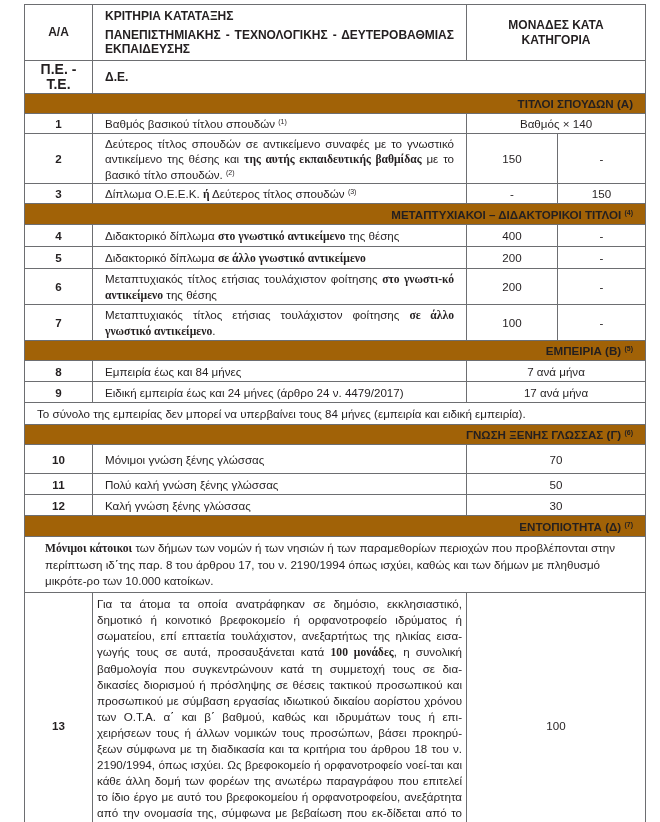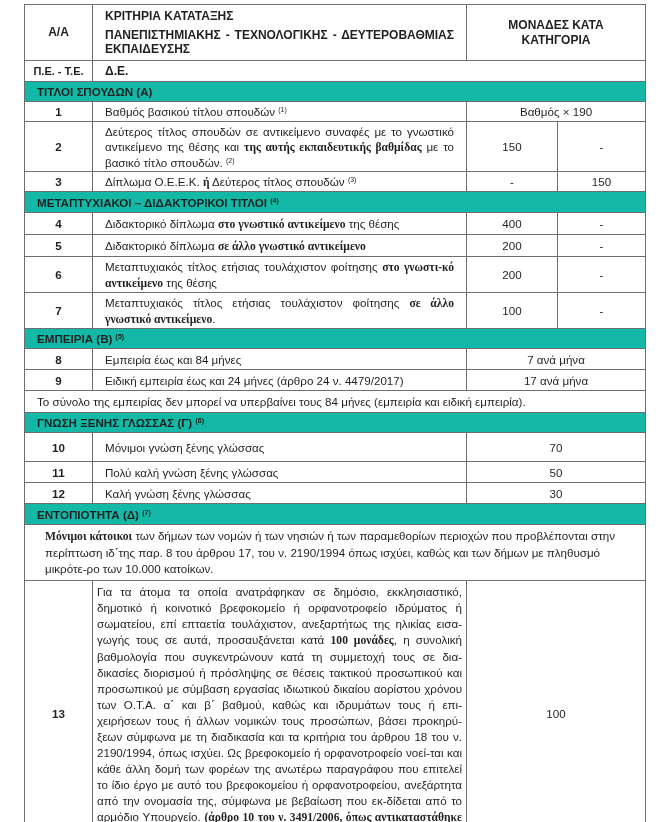--- a/index.html
+++ b/index.html
@@ -3,21 +3,21 @@
 <meta charset="utf-8">
 <style>
   html, body { margin: 0; padding: 0; background: #ffffff; }
   body { width: 660px; height: 822px; position: relative; overflow: hidden;
          font-family: "Liberation Sans", "DejaVu Sans", sans-serif; color: #231f20; }
   table { position: absolute; left: 24px; top: 4px; width: 621px; border-collapse: collapse;
           table-layout: fixed; font-size: 11.6px; }
   td { border: 1px solid #6d6e71; padding: 1px 12px; vertical-align: middle; line-height: 15px; }
   .num { text-align: center; font-weight: bold; }
   .c { text-align: center; }
-  .sec { font-weight: bold; background: #14b8a6; }
+  .sec { font-weight: bold; background: #a16207; text-align: right; }
   .just { text-align: justify; }
   sup { font-size: 7px; vertical-align: 4px; line-height: 0; }
   b { font-weight: bold; font-family: Liberation Serif, serif; }
   .hcell { font-weight: bold; font-size: 12px; }
 </style>
 </head>
 <body>
 
 <table>
   <colgroup>
@@ -31,32 +31,32 @@
       <tr style="height:56px">
     <td class="c hcell">Α/Α</td>
     <td class="hcell">
       <div style="margin-bottom:4px">ΚΡΙΤΗΡΙΑ ΚΑΤΑΤΑΞΗΣ</div>
       <div style="text-align:justify;text-align-last:left;line-height:14px">ΠΑΝΕΠΙΣΤΗΜΙΑΚΗΣ - ΤΕΧΝΟΛΟΓΙΚΗΣ - ΔΕΥΤΕΡΟΒΑΘΜΙΑΣ ΕΚΠΑΙΔΕΥΣΗΣ</div>
     </td>
     <td colspan="2" class="c hcell">ΜΟΝΑΔΕΣ ΚΑΤΑ ΚΑΤΗΓΟΡΙΑ</td>
   </tr>
 
   <tr style="height:21px">
-    <td class="c hcell" style="font-size:11px;padding:1px 2px">Π.Ε. - Τ.Ε.</td>
+    <td class="c hcell" style="font-size:14px;padding:1px 2px">Π.Ε. - Τ.Ε.</td>
     <td colspan="3" class="hcell">Δ.Ε.</td>
   </tr>
 
   <tr style="height:20px">
     <td colspan="4" class="sec"><span>ΤΙΤΛΟΙ ΣΠΟΥΔΩΝ (Α)</span></td>
   </tr>
 
   <tr style="height:20px">
     <td class="num">1</td>
     <td><span>Βαθμός βασικού τίτλου σπουδών</span> <sup>(1)</sup></td>
-    <td colspan="2" class="c">Βαθμός × 190</td>
+    <td colspan="2" class="c">Βαθμός × 140</td>
   </tr>
 
   <tr style="height:50px">
     <td class="num">2</td>
     <td class="just"><span>Δεύτερος τίτλος σπουδών σε αντικείμενο συναφές με το γνωστικό αντικείμενο της θέσης και </span><b>της αυτής εκπαιδευτικής βαθμίδας</b><span> με το βασικό τίτλο σπουδών.</span> <sup>(2)</sup></td>
     <td class="c">150</td>
     <td class="c">-</td>
   </tr>
 
   <tr style="height:20px">

